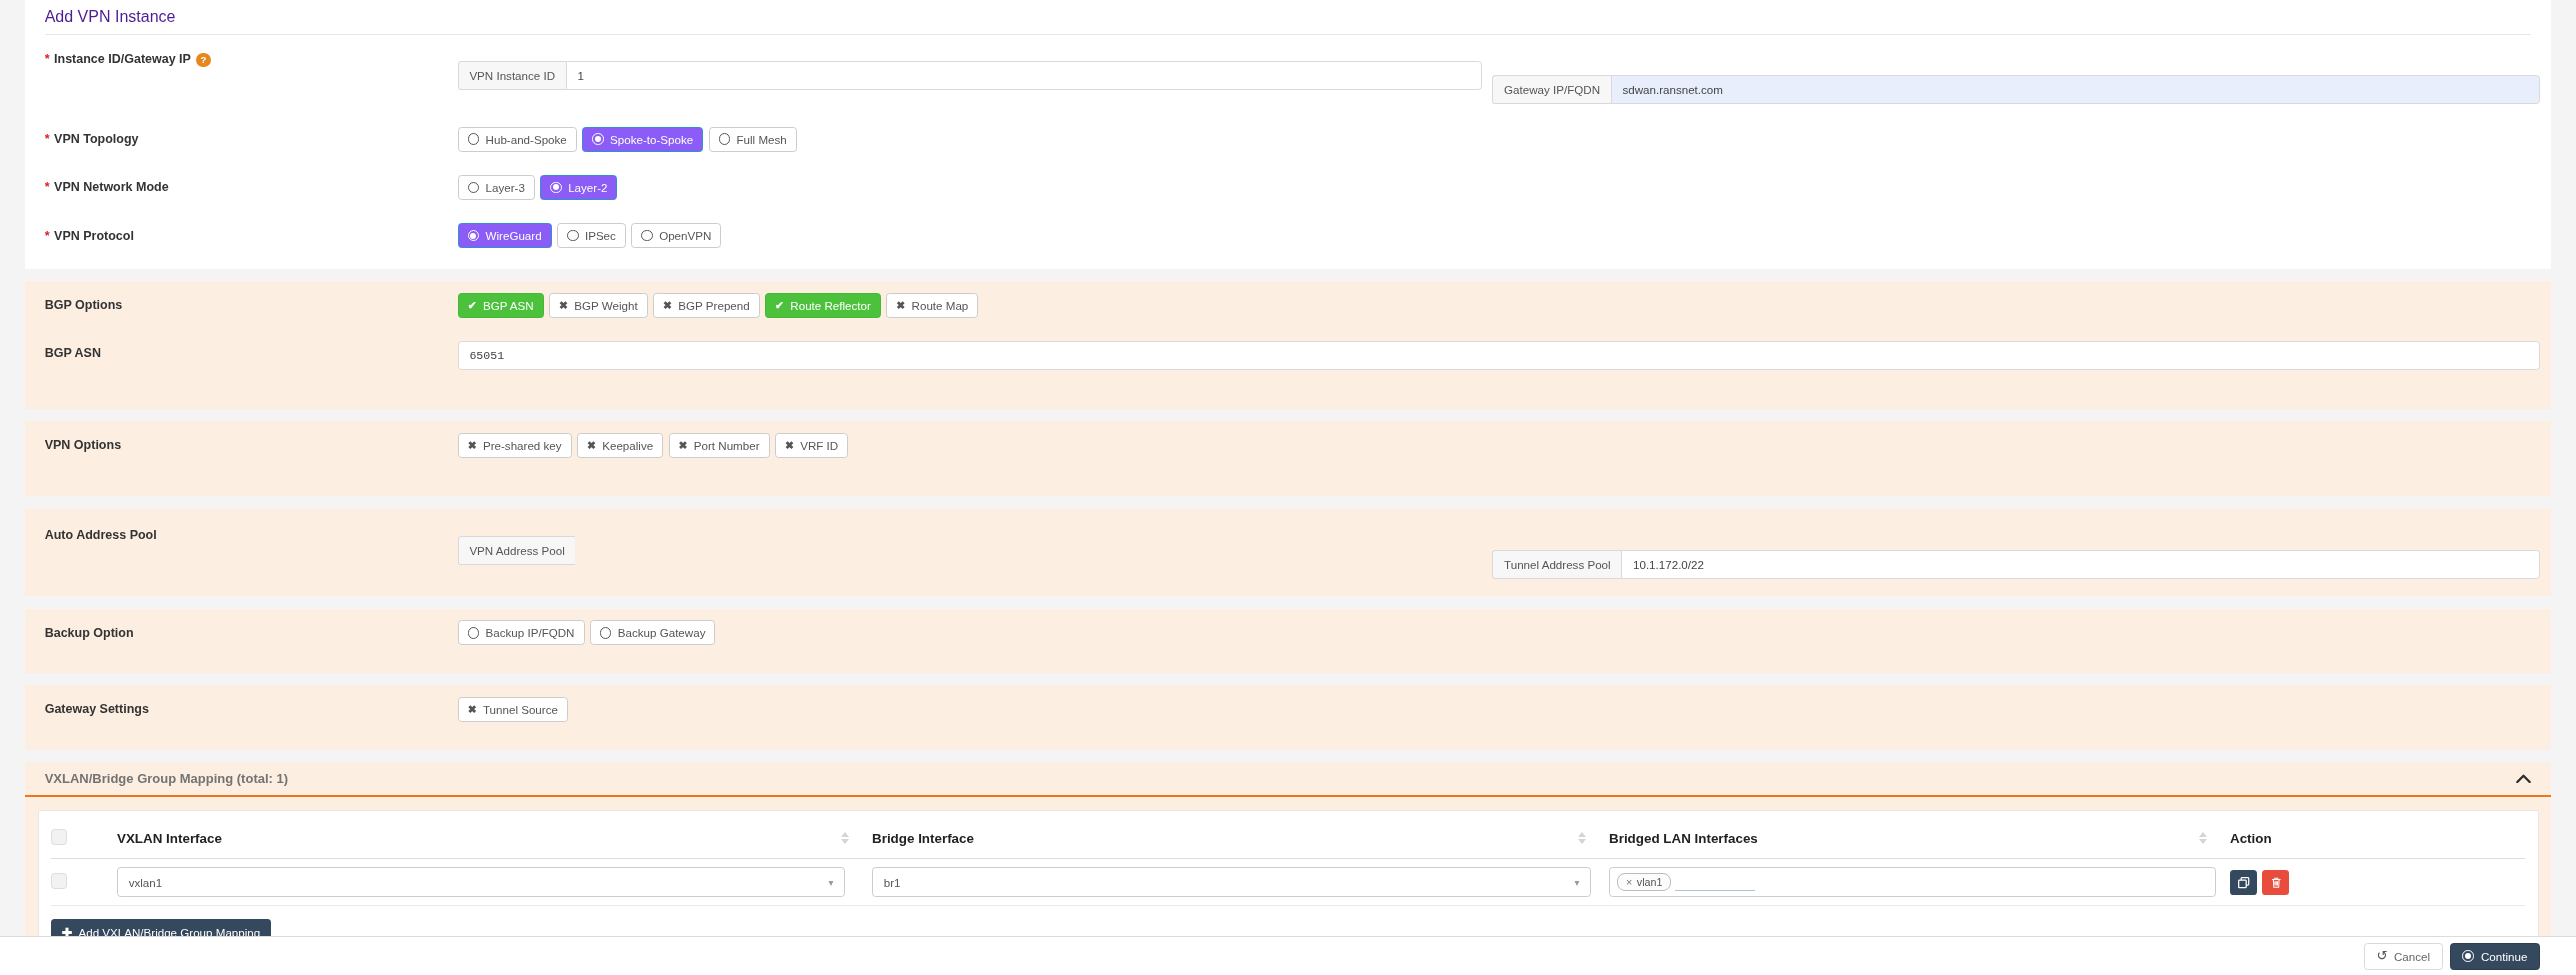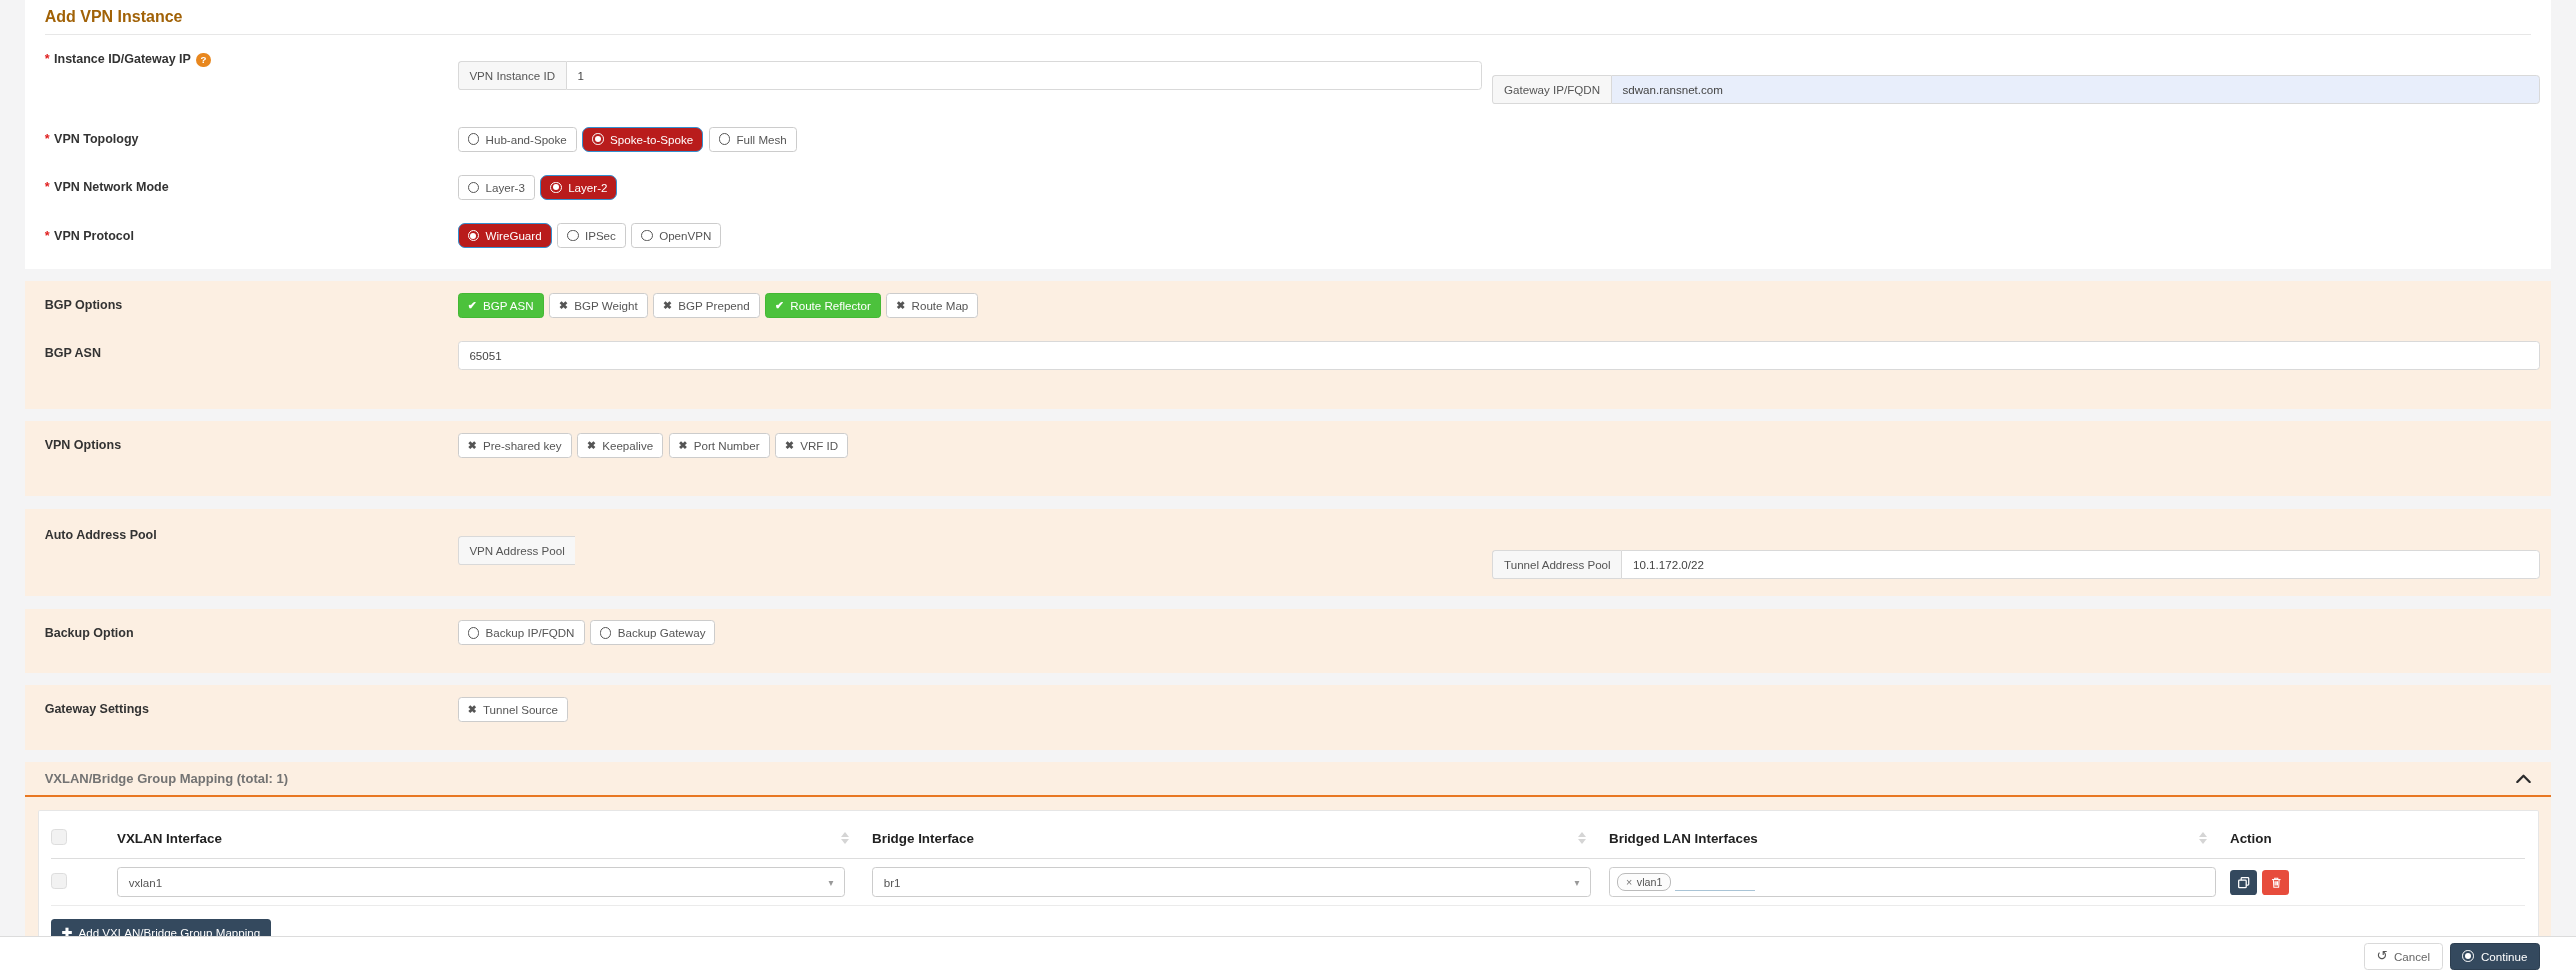--- a/index.html
+++ b/index.html
@@ -8,42 +8,42 @@
     width:2576px; height:975px;
     background:#f4f4f5;
     font-family:"Liberation Sans", sans-serif;
     font-size:12.5px; color:#555;
     position:relative; overflow:hidden;
   }
   .page-inner { margin:0 25px; }
 
   
   .top-card { background:#fff; padding-bottom:9px; }
-  .page-title { font-size:16px; font-weight:bold; color:#a16207; padding:8px 19.7px 8px; }
+  .page-title { font-size:16px; font-weight:normal; color:#4c1d95; padding:8px 19.7px 8px; }
   .title-divider { border-bottom:0.9px solid #e7e7e7; margin:0 19.7px; }
 
   
   .form-row { display:flex; align-items:flex-start; padding:11.6px 10.7px 11.6px 19.7px; }
   .row-label { width:413px; flex:none; font-weight:bold; color:#333; padding-top:5.4px; font-size:12.5px; }
   .req { color:#e02020; margin-right:4.5px; }
   .help-badge {
     display:inline-block; width:14.3px; height:14.3px; border-radius:50%;
     background:#e8871e; color:#fff; font-size:9.8px; font-weight:bold;
     text-align:center; line-height:14.3px; margin-left:5.4px; cursor:pointer;
   }
   .controls { flex:1; display:flex; align-items:center; }
 
   
   .btn-check {
     display:inline-flex; align-items:center; gap:6.3px;
     height:25px; padding:0 9px; margin-right:5.4px;
     background:#fff; border:0.9px solid #ccc; border-radius:3.6px;
     color:#555; font-size:11.6px; font-family:inherit; cursor:pointer; white-space:nowrap;
   }
-  .btn-check.sel-blue  { background:#b91c1c; border-color:#3390d0; color:#fff;border-radius:7px; }
+  .btn-check.sel-blue  { background:#8b5cf6; border-color:#3390d0; color:#fff; }
   .btn-check.sel-green { background:#4cc23c; border-color:#44b834; color:#fff; }
   .radio-ico { width:11.6px; height:11.6px; border:1.8px solid currentColor; border-radius:50%;
                display:inline-block; position:relative; flex:none; }
   .radio-ico.dot::after { content:""; position:absolute; inset:1.8px; background:currentColor; border-radius:50%; }
   .mark-ico { font-size:10.7px; font-weight:bold; line-height:1; }
 
   
   .input-group { display:flex; align-items:stretch; height:29px; }
   .ig-addon {
     display:flex; align-items:center; padding:0 10.7px;
@@ -51,21 +51,21 @@
     border-radius:3.6px 0 0 3.6px; color:#555; font-size:11.6px; white-space:nowrap;
   }
   .ig-field {
     flex:1; border:0.9px solid #d9d9d9; border-radius:0 3.6px 3.6px 0;
     padding:0 10.7px; font-size:11.6px; color:#444; background:#fff;
     font-family:inherit; outline:none; min-width:0;
   }
   .ig-field.readonly { background:#e8eefb; }
   .text-input {
     height:29px; width:100%; border:0.9px solid #d9d9d9; border-radius:3.6px;
-    padding:0 10.7px; font-size:11.6px; color:#444; background:#fff; font-family:Liberation Sans, sans-serif; outline:none;
+    padding:0 10.7px; font-size:11.6px; color:#444; background:#fff; font-family:Liberation Mono, monospace; outline:none;
   }
   .grp-1 { width:1024px; flex:none; }
   .grp-2 { flex:1; margin-left:10.7px;margin-top:28px; }
 
   
   .band { background:#fcefe2; margin-top:12.5px; }
   .band.pad-b-lg { padding-bottom:27px; }
   .band.pad-b-md { padding-bottom:16px; }
   .band.pad-sm   { padding:1.8px 0 5.4px; }
 

